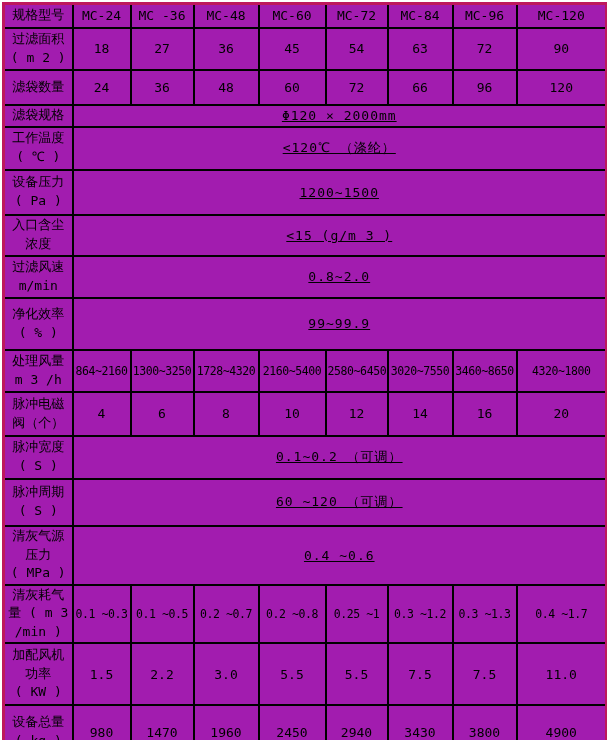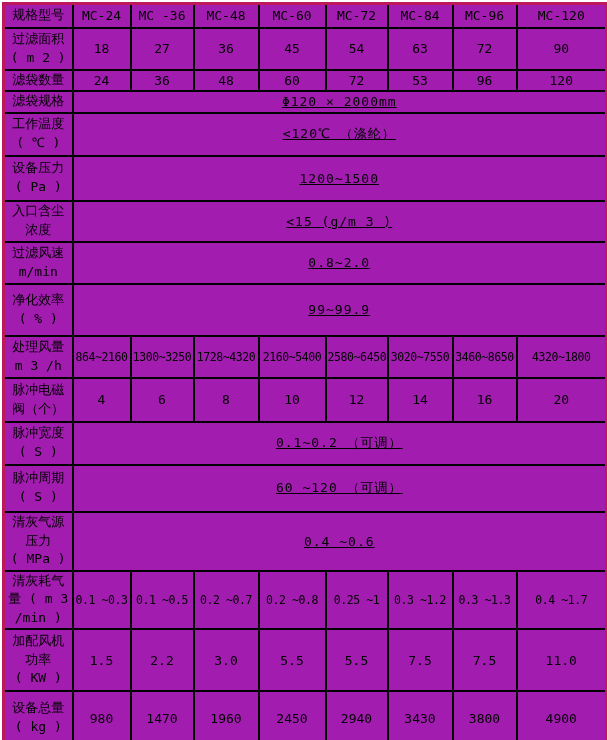--- a/index.html
+++ b/index.html
@@ -68,30 +68,30 @@
       <td>18</td>
       <td>27</td>
       <td>36</td>
       <td>45</td>
       <td>54</td>
       <td>63</td>
       <td>72</td>
       <td>90</td>
     </tr>
 
-    <tr style="height:21px">
+    <tr style="height:35px">
       <th class="lbl">
             <div>滤袋数量</div>
           </th>
       <td>24</td>
       <td>36</td>
       <td>48</td>
       <td>60</td>
       <td>72</td>
-      <td>53</td>
+      <td>66</td>
       <td>96</td>
       <td>120</td>
     </tr>
 
     <tr style="height:22px">
       <th class="lbl">
             <div>滤袋规格</div>
           </th>
       <td class="merged" colspan="8">Φ120 × 2000mm</td>
     </tr>

